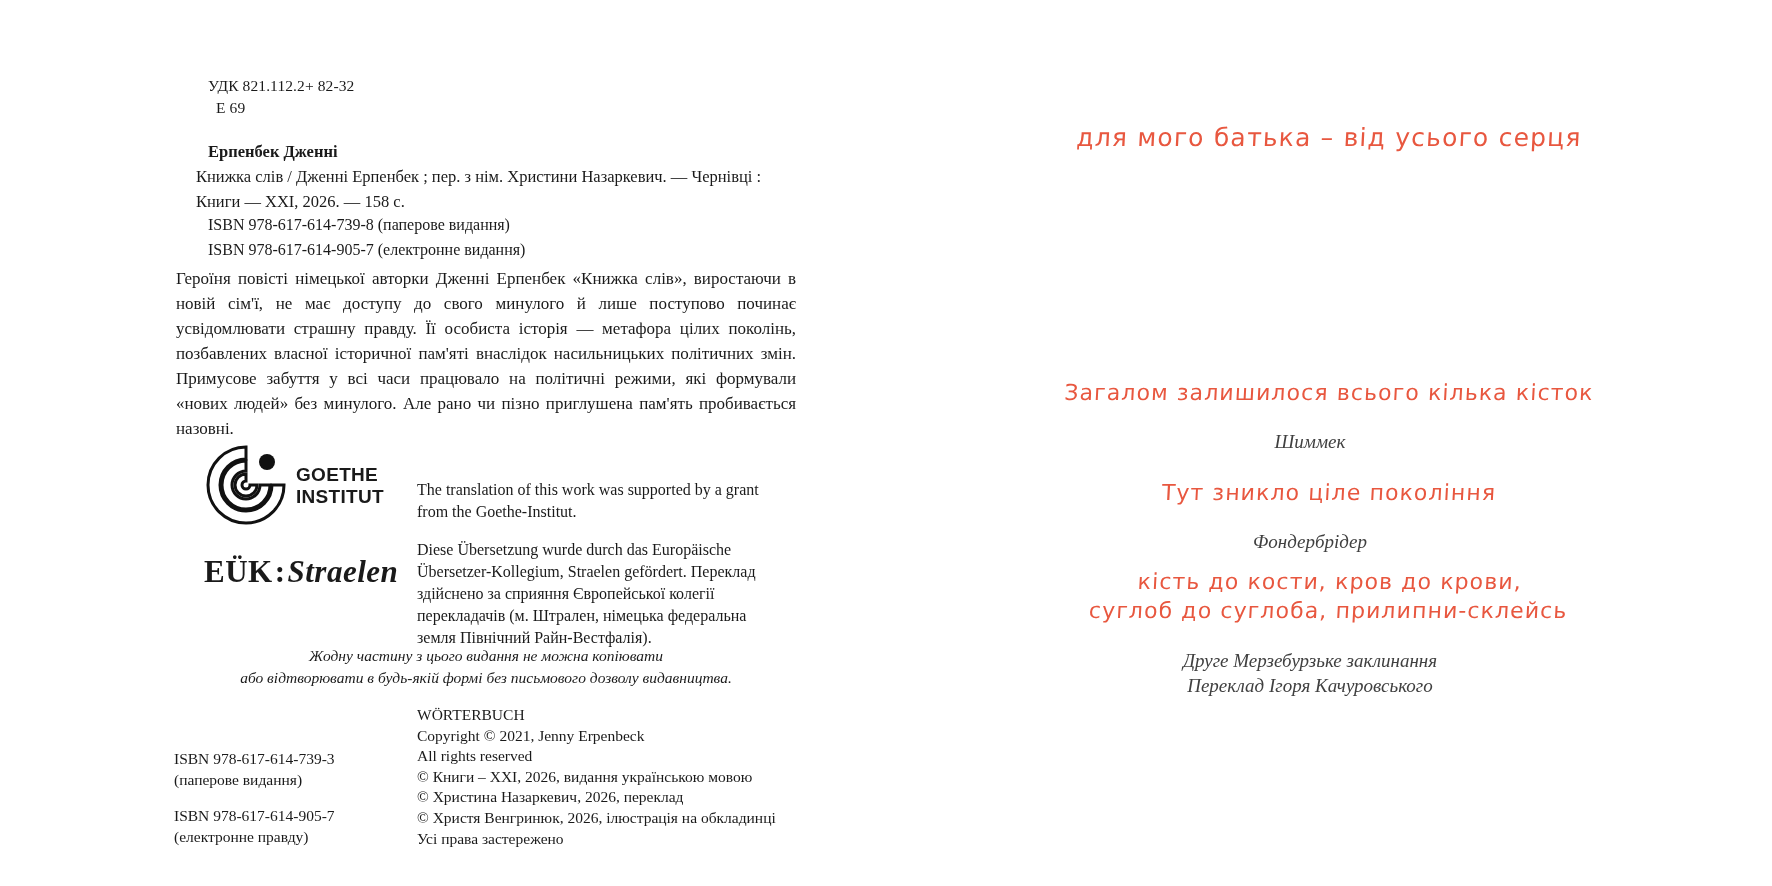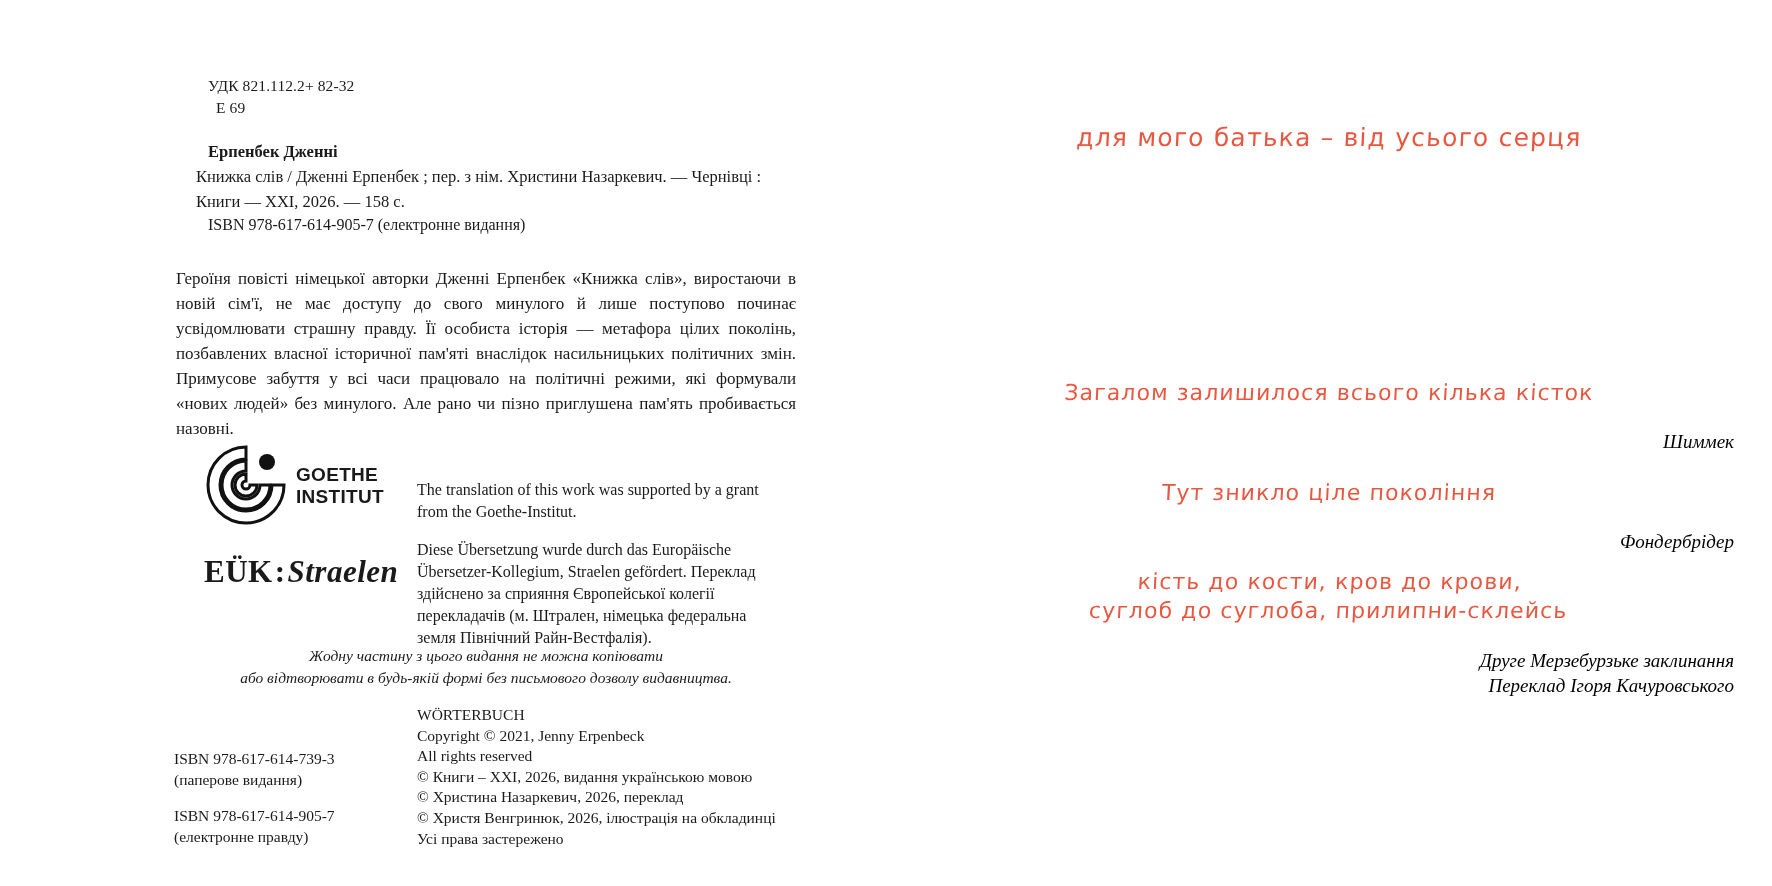--- a/index.html
+++ b/index.html
@@ -196,26 +196,25 @@
     font-family: "DejaVu Sans", sans-serif;
     color: #e8573f;
     letter-spacing: 1.1px;
     font-size: 22px;
     line-height: 1.34;
     transform: skewX(-3deg);
   }
   .epi .src {
     font-family: "Liberation Serif", serif;
     font-style: italic;
-    color: #000000;
+    color: #404040;
     font-size: 19px;
     line-height: 1.32;
     margin-top: 22px;
     padding-right: 38px;
-    text-align: right;
   }
   .epi1 { top: 378px; }
   .epi2 { top: 478px; }
   .epi3 { top: 567px; }
 </style>
 </head>
 <body>
 
 <div class="spread">
 
@@ -226,20 +225,21 @@
       <div class="udk-line2">Е 69</div>
     </div>
 
     <div class="author-block">
       <span class="author-name">Ерпенбек Дженні</span>
       <span class="bibl-line">Книжка слів / Дженні Ерпенбек ; пер. з нім. Христини Назаркевич. — Чернівці :</span>
       <span class="bibl-line">Книги — XXI, 2026. — 158 с.</span>
     </div>
 
     <div class="isbn-block">
+      <div>ISBN 978-617-614-739-8 (паперове видання)</div>
       <div>ISBN 978-617-614-905-7 (електронне видання)</div>
     </div>
 
     <div class="annotation">Героїня повісті німецької авторки Дженні Ерпенбек «Книжка слів», виростаючи в новій сім'ї, не має доступу до свого минулого й лише поступово починає усвідомлювати страшну правду. Її особиста історія — метафора цілих поколінь, позбавлених власної історичної пам'яті внаслідок насильницьких політичних змін. Примусове забуття у всі часи працювало на політичні режими, які формували «нових людей» без минулого. Але рано чи пізно приглушена пам'ять пробивається назовні.</div>
 
     <div class="goethe-logo">
       <svg width="84" height="84" viewBox="0 0 84 84">
         <g fill="none" stroke="#111111" stroke-width="3">
           <path d="M42 4 A38 38 0 1 0 80 42 L68 42 A26 26 0 1 1 42 16 Z"></path>
           <path d="M42 18 A24 24 0 1 0 66 42 L56 42 A14 14 0 1 1 42 28 Z"></path>

